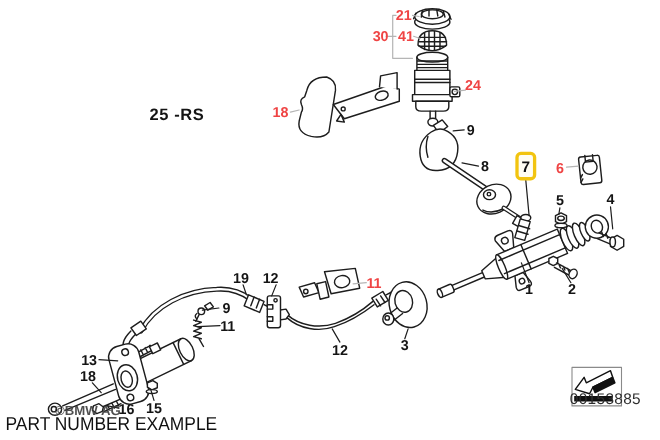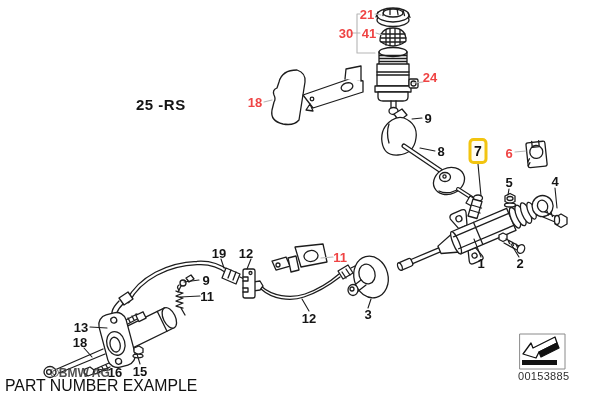--- a/index.html
+++ b/index.html
@@ -25,22 +25,22 @@
   }
   .caption{
     position:absolute;left:5px;top:376px;font-size:17px;color:#101010;
     transform:scaleX(0.93);transform-origin:left top;white-space:nowrap;
   }
   .watermark{
     position:absolute;left:50px;top:366px;font-size:12px;font-weight:bold;
     color:#3d3d3d;opacity:.9;white-space:nowrap;
   }
   .image-number{
-    position:absolute;left:518px;top:370px;width:50px;text-align:center;
-    font-size:11px;color:#2e2e2e;letter-spacing:0.3px;
+    position:absolute;left:518px;top:354px;width:50px;text-align:center;
+    font-size:14px;color:#2e2e2e;letter-spacing:0.3px;
   }
 </style>
 </head>
 <body>
 
 <div id="stage">
 
   <svg id="lineart" width="600" height="400" viewBox="0 0 600 400">
     <g stroke="#1d1d1d" stroke-width="1.3" fill="none" stroke-linecap="round" stroke-linejoin="round">
 

